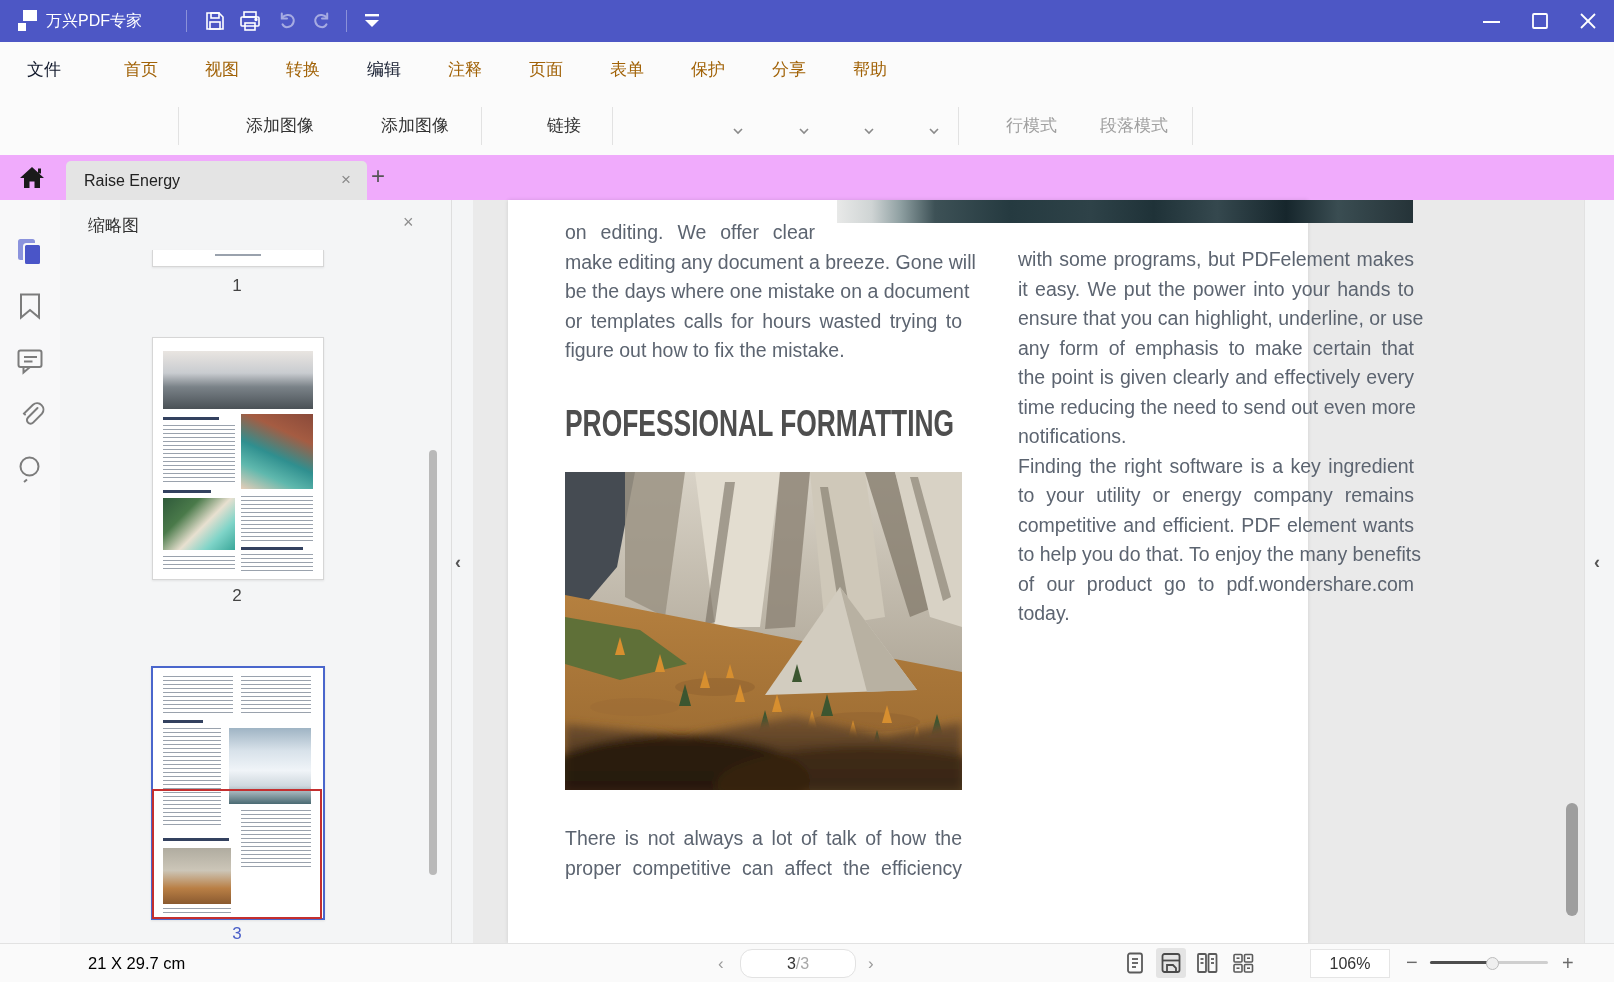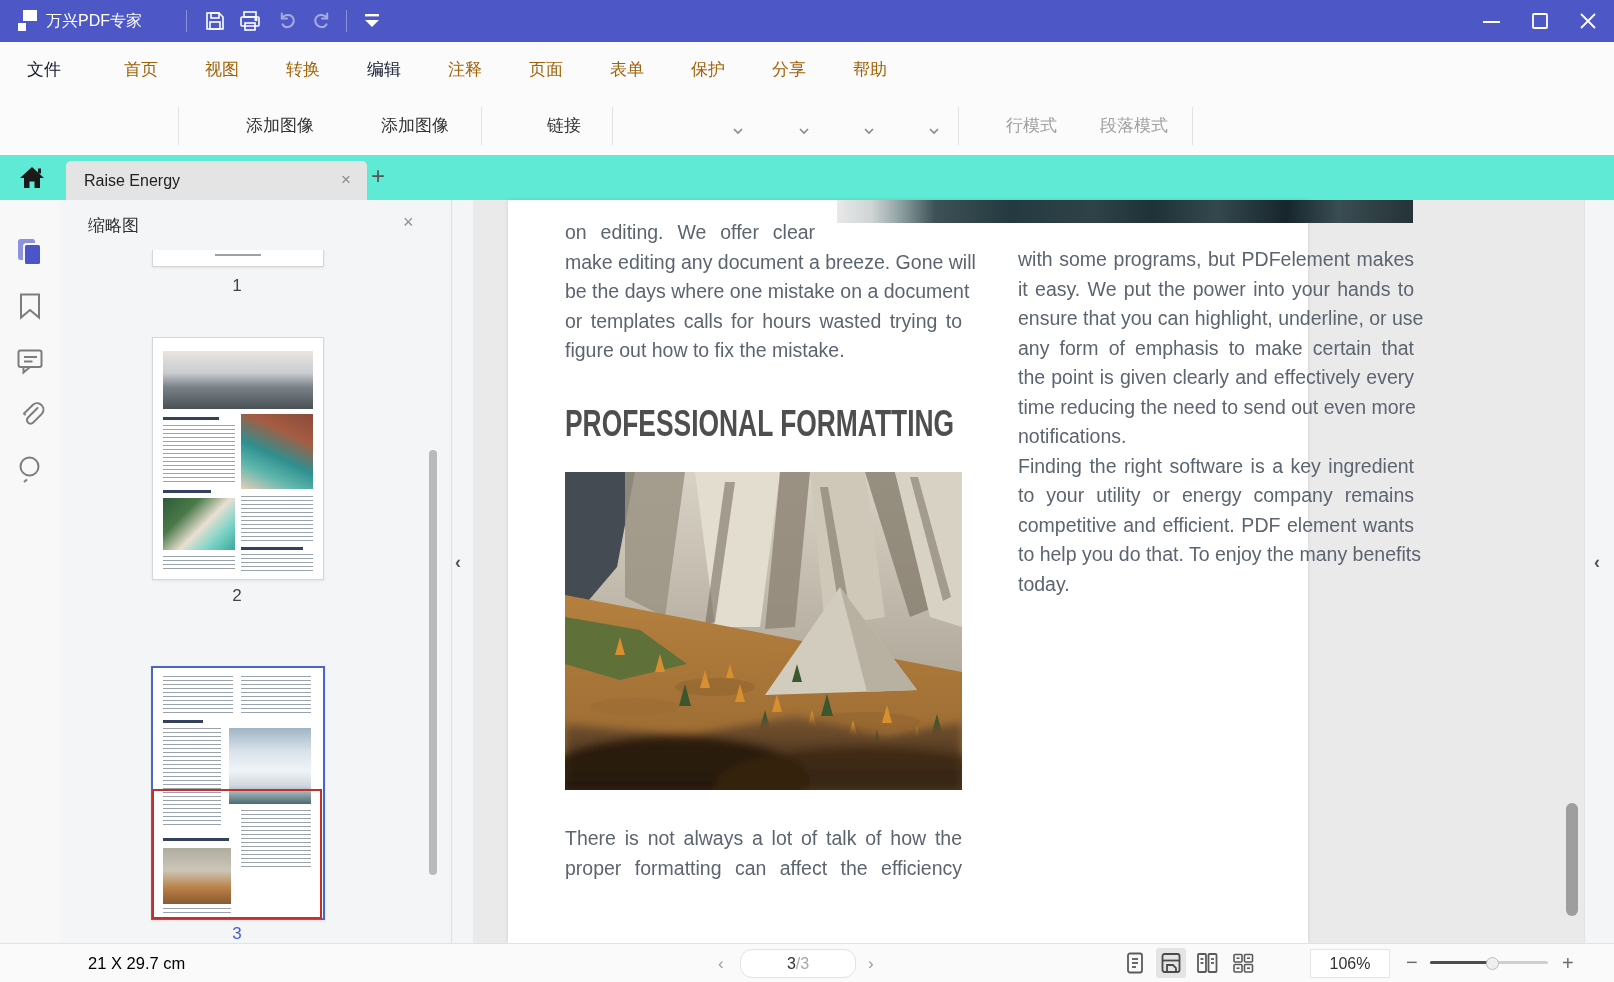--- a/index.html
+++ b/index.html
@@ -16,21 +16,21 @@
   .mitem.blue{color:#0f172a;}
   .munderline{height:3px;background:#3f4cc4;top:90px;width:40px;border-radius:2px;}
   
   .toolbar{left:0;top:97px;width:1614px;height:58px;background:#fbfbfb;border-bottom:1px solid #e6e6e6;}
   .vsep{width:1px;height:38px;background:#e2e2e2;top:10px;}
   .tlabel{font-size:17px;color:#333;top:0;height:58px;line-height:58px;}
   .caret{top:30px;}
   .radio-lab{font-size:17px;color:#a0a0a0;top:0;height:58px;line-height:58px;}
   .acctbtn{left:1350px;top:100px;width:177px;height:40px;background:#2c3a96;border-radius:20px;display:flex;align-items:center;justify-content:center;gap:9px;color:#fff;font-size:16px;}
   
-  .tabbar{left:0;top:155px;width:1614px;height:45px;background:#5eead4;border-bottom:1px solid #e2e2e2;}
+  .tabbar{left:0;top:155px;width:1614px;height:45px;background:#f0abfc;border-bottom:1px solid #e2e2e2;}
   .doctab{left:66px;top:6px;width:301px;height:39px;background:#e4e4e4;border-radius:5px 5px 0 0;}
   .doctab .t{left:18px;top:0;height:39px;line-height:39px;font-size:16px;color:#222;}
   
   .iconbar{left:0;top:200px;width:60px;height:743px;background:#f8f8f9;border-right:1px solid #ececec;}
   .thumbpanel{left:60px;top:200px;width:391px;height:743px;background:#f4f5f6;}
   .ph-title{left:28px;top:14px;font-size:17px;color:#333;}
   .thumbbox{background:#fff;border:1px solid #d6d6d6;box-shadow:0 1px 2px rgba(0,0,0,.08);}
   .plabel{width:170px;text-align:center;font-size:17px;color:#444;}
   .tl{background:repeating-linear-gradient(180deg,#9aa2ad 0 1px,transparent 1px 4px);}
   .hb{background:#33415f;height:3px;}
@@ -394,35 +394,36 @@
         </g>
         <g filter="url(#blr)">
           <polygon points="0,252 120,264 230,244 320,264 397,250 397,318 0,318" fill="url(#fgg)"></polygon>
           <ellipse cx="110" cy="308" rx="135" ry="45" fill="#241708" opacity=".85"></ellipse>
           <ellipse cx="300" cy="314" rx="150" ry="40" fill="#3a2713" opacity=".75"></ellipse>
         </g>
       </svg>
 
       <div class="abs" style="left:57px;top:624px;width:397px">
         <div class="dline">There is not always a lot of talk of how the</div>
-        <div class="dline">proper formatting can affect the efficiency</div>
+        <div class="dline">proper competitive can affect the efficiency</div>
       </div>
 
       <div class="abs" style="left:510px;top:45px;width:396px">
         <div class="dline">with some programs, but PDFelement makes</div>
         <div class="dline">it easy. We put the power into your hands to</div>
         <div class="dline">ensure that you can highlight, underline, or use</div>
         <div class="dline">any form of emphasis to make certain that</div>
         <div class="dline">the point is given clearly and effectively every</div>
         <div class="dline">time reducing the need to send out even more</div>
         <div class="dline short">notifications.</div>
         <div class="dline">Finding the right software is a key ingredient</div>
         <div class="dline">to your utility or energy company remains</div>
         <div class="dline">competitive and efficient. PDF element wants</div>
         <div class="dline">to help you do that. To enjoy the many benefits</div>
+        <div class="dline">of our product go to pdf.wondershare.com</div>
         <div class="dline short">today.</div>
       </div>
     </div>
 
     <div class="abs" style="left:1115px;top:603px;width:12px;height:113px;background:#9e9e9e;border-radius:6px"></div>
   </div>
 
   <div class="abs rightstrip">
     <div class="abs chev" style="left:9px;top:352px">‹</div>
   </div>

